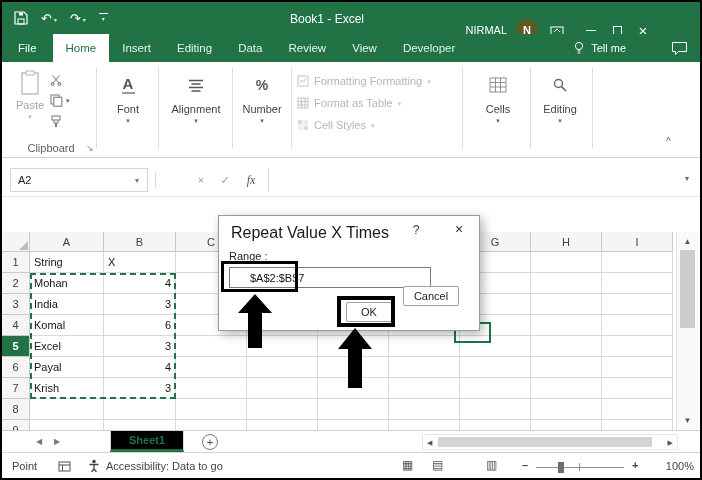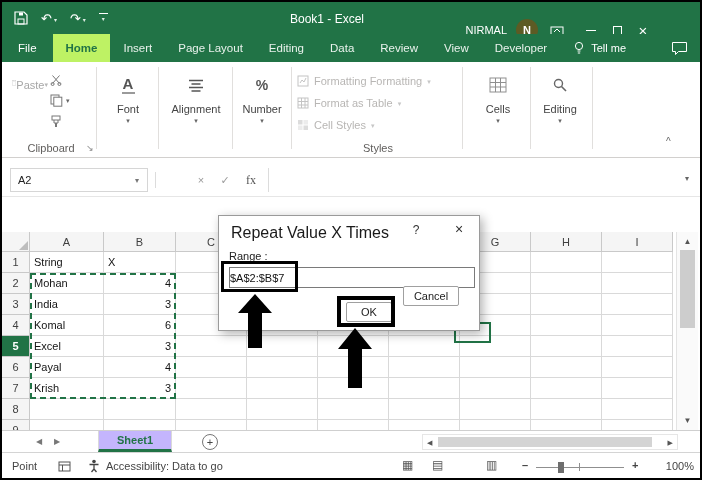--- a/index.html
+++ b/index.html
@@ -21,33 +21,33 @@
 #avatar{width:22px;height:22px;border-radius:50%;background:var(--avatar_bg,#5d5b24);display:flex;align-items:center;justify-content:center;font-weight:bold;margin-right:12px;color:#fff}
 .tb-btn{width:26px;height:32px;display:flex;align-items:center;justify-content:center;cursor:default}
 #min-glyph{display:block;width:10px;border-top:1.2px solid #fff}
 #max-glyph{display:block;width:9px;height:9px;border:1.2px solid #fff}
 #close-glyph{font-size:15px;line-height:1}
 
 
 #tabrow{position:absolute;left:2px;top:34px;width:698px;height:28px;background:var(--titlebar,#217346);display:flex;align-items:stretch}
 .tab{display:flex;align-items:center;padding:0 13px;color:#e9f2ec;font-size:11.5px;white-space:nowrap}
 .tab.file{padding:0 16px;color:#fff}
-.tab.active{background:#bef264;color:var(--accent,#217346);font-weight:bold}
+.tab.active{background:#ffffff;color:var(--accent,#217346);font-weight:normal}
 #tellme{position:absolute;right:74px;top:0;height:28px;display:flex;align-items:center;gap:6px;color:#fff}
 #comment{position:absolute;right:12px;top:7px}
 
 
 #ribbon{position:absolute;left:2px;top:62px;width:698px;height:96px;background:#fff;border-bottom:1px solid #d2d0ce}
 .vsep{position:absolute;top:5px;height:82px;width:1px;background:#e1dfdd}
 .gname{position:absolute;top:80px;font-size:11px;color:#605e5c;text-align:center}
 .cgroup{position:absolute;top:8px;display:flex;flex-direction:column;align-items:center}
 .gicon{height:30px;display:flex;align-items:center;justify-content:center}
 .glabel{color:#444;margin-top:3px;white-space:nowrap}
 .chev{font-size:7px;color:#666;margin-top:2px;line-height:1}
-#paste-btn{position:absolute;left:10px;top:8px;width:36px;display:flex;flex-direction:row;align-items:center}
+#paste-btn{position:absolute;left:10px;top:8px;width:36px;display:flex;flex-direction:column;align-items:center}
 #paste-btn .glabel{color:#a6a6a6}
 #paste-btn .chev{color:#b8b8b8}
 .small-icons{position:absolute;left:48px;top:12px;display:flex;flex-direction:column;gap:8px}
 .si{display:flex;align-items:center;gap:3px}
 #launcher{position:absolute;left:84px;top:81px;font-size:9px;color:#8a8a8a}
 .bigletter{font-size:15px;font-weight:bold;color:#555;line-height:1}
 .underbar{display:block;width:13px;height:2px;background:#9a9a9a;margin-top:1px}
 #styles-group{position:absolute;left:295px;top:8px}
 .sitem{display:flex;align-items:center;gap:5px;height:22px;color:#b8b6b4}
 .sitem .chev{margin:0;color:#c6c6c6}
@@ -55,21 +55,21 @@
 
 
 #fbar{position:absolute;left:2px;top:158px;width:698px;height:74px;background:#fff}
 #namebox{position:absolute;left:8px;top:10px;width:138px;height:24px;border:1px solid #d6d6d6;display:flex;align-items:center}
 #namebox .nb-text{padding-left:7px;flex:1;color:#222}
 #namebox .nb-arrow{width:20px;text-align:center;color:#777;font-size:8px}
 #nb-sep{position:absolute;left:153px;top:14px;height:16px;width:1px;background:#dcdcdc}
 .fb-ic{position:absolute;top:10px;height:24px;width:22px;display:flex;align-items:center;justify-content:center;color:#9a9a9a}
 #fb-x{left:188px}
 #fb-check{left:212px}
-#fb-fx{left:238px;color:#555;font-family:"Liberation Serif",serif;font-size:12px}
+#fb-fx{left:238px;color:#555;font-style:italic;font-family:"Liberation Serif",serif;font-size:12px}
 #fb-input{position:absolute;left:266px;top:10px;height:24px;width:406px;border-left:1px solid #dcdcdc}
 #fb-exp{position:absolute;left:683px;top:16px;font-size:8px;color:#666}
 #fbar-line{position:absolute;left:0;top:38px;width:698px;height:1px;background:#e6e6e6}
 
 
 #grid{position:absolute;left:2px;top:232px;width:672px;height:198px;display:grid;grid-template-columns:28px 74px 72px 71px 71px 71px 71px 71px 71px 71px;grid-template-rows:20px repeat(9,21px);overflow:hidden;z-index:1;background:#fff}
 .ch,.rh{background:var(--header_bg,#f5f5f5);border-right:1px solid #c9c9c9;border-bottom:1px solid #c9c9c9;display:flex;align-items:center;justify-content:center;color:#3f3f3f}
 .rh.sel{background:var(--accent,#217346);color:#fff;font-weight:bold}
 .cell{background:#fff;border-right:1px solid var(--grid_line,#d9d9d9);border-bottom:1px solid var(--grid_line,#d9d9d9);display:flex;align-items:center;padding:0 4px;color:#141414}
 .cell.n{justify-content:flex-end}
@@ -86,38 +86,38 @@
 #vs-up{top:5px}
 #vs-down{bottom:5px}
 #vs-thumb{position:absolute;left:3px;top:18px;width:15px;height:78px;background:#cdcdcd}
 
 
 #dlg{position:absolute;left:218px;top:215px;width:262px;height:116px;background:#fff;border:1px solid #9a9a9a;box-shadow:3px 3px 10px rgba(0,0,0,.3);z-index:10}
 .dlg-title{position:absolute;left:12px;top:8px;font-size:16px;color:#1a1a1a;white-space:nowrap}
 .dlg-help{position:absolute;left:186px;top:7px;width:22px;text-align:center;color:#333;font-size:12px}
 .dlg-close{position:absolute;left:226px;top:5px;width:28px;text-align:center;color:#333;font-size:14px}
 .dlg-label{position:absolute;left:10px;top:34px;color:#222}
-.dlg-input{position:absolute;left:10px;top:51px;width:246px;height:21px;border:1px solid #7a7a7a;font:11px "Liberation Sans",sans-serif;padding:0 0;color:#111}
+.dlg-input{position:absolute;left:10px;top:51px;width:202px;height:21px;border:1px solid #7a7a7a;font:11px "Liberation Sans",sans-serif;padding:0 20px;color:#111}
 .dlg-btn{position:absolute;height:20px;border:1px solid #a0a0a0;background:#fff;font:11px "Liberation Sans",sans-serif;border-radius:2px;color:#222}
 #ok-btn{left:127px;top:86px;width:46px}
 #cancel-btn{left:184px;top:70px;width:56px}
 
 
 .ann{position:absolute;border:3px solid var(--annotation,#000);z-index:20;pointer-events:none;background:transparent}
 #ann-input{left:221px;top:261px;width:77px;height:31px}
 #ann-ok{left:337px;top:296px;width:58px;height:31px;border-width:4px}
 .ann-arrow{position:absolute;z-index:21;pointer-events:none}
 #arrow1{left:238px;top:294px}
 #arrow2{left:338px;top:328px}
 
 
 #sheetbar{position:absolute;left:2px;top:430px;width:698px;height:22px;background:#fff;border-top:1px solid #cfcfcf;z-index:5}
 #sb-prev{position:absolute;left:34px;top:6px;font-size:8px;color:#777}
 #sb-next{position:absolute;left:52px;top:6px;font-size:8px;color:#777}
-#sheet-tab{position:absolute;left:96px;top:0;width:74px;height:21px;display:flex;align-items:center;justify-content:center;font-weight:bold;color:var(--accent,#217346);border-bottom:3px solid var(--accent,#217346);border-left:1px solid #d9d9d9;border-right:1px solid #d9d9d9;background:#c4b5fd}
+#sheet-tab{position:absolute;left:108px;top:0;width:74px;height:21px;display:flex;align-items:center;justify-content:center;font-weight:bold;color:var(--accent,#217346);border-bottom:3px solid var(--accent,#217346);border-left:1px solid #d9d9d9;border-right:1px solid #d9d9d9;background:#000000}
 #new-sheet{position:absolute;left:200px;top:3px;width:16px;height:16px;border:1px solid #767676;border-radius:50%;display:flex;align-items:center;justify-content:center;font-size:11px;color:#444}
 #hscroll{position:absolute;left:420px;top:3px;width:256px;height:16px;border:1px solid #e6e6e6;background:#fff}
 #hs-left{position:absolute;left:4px;top:4px;font-size:7px;color:#555}
 #hs-right{position:absolute;right:4px;top:4px;font-size:7px;color:#555}
 #hs-thumb{position:absolute;left:15px;top:2px;width:214px;height:10px;background:#d4d4d4}
 
 
 #statusbar{position:absolute;left:2px;top:452px;width:698px;height:26px;background:#fff;border-top:1px solid #d4d4d4;z-index:5}
 #sb-mode{position:absolute;left:10px;top:7px;color:#444}
 #macro-icon{position:absolute;left:56px;top:8px}
@@ -174,21 +174,20 @@
       <span class="tb-btn">
           <span id="close-glyph">×</span>
         </span>
     </div>
   </div>
 
   <div id="tabrow">
     <div class="tab file">File</div>
     <div class="tab active">Home</div>
     <div class="tab">Insert</div>
-    <div class="tab">Page Layout</div>
     <div class="tab">Editing</div>
     <div class="tab">Data</div>
     <div class="tab">Review</div>
     <div class="tab">View</div>
     <div class="tab">Developer</div>
     <div id="tellme">
       <svg width="12" height="15" viewBox="0 0 12 15">
           <circle cx="6" cy="5" r="3.6" fill="none" stroke="#fff"></circle>
           <path d="M4.5 10 h3 M4.8 12 h2.4" stroke="#fff"></path>
         </svg>
@@ -289,21 +288,20 @@
         <svg width="12" height="12" viewBox="0 0 12 12">
             <rect x="1" y="1" width="4.5" height="4.5" fill="#dcdcdc"></rect>
             <rect x="6.5" y="1" width="4.5" height="4.5" fill="#ececec"></rect>
             <rect x="1" y="6.5" width="4.5" height="4.5" fill="#ececec"></rect>
             <rect x="6.5" y="6.5" width="4.5" height="4.5" fill="#dcdcdc"></rect>
           </svg>
         <span>Cell Styles</span>
         <span class="chev">▾</span>
       </div>
     </div>
-    <div class="gname" style="left:295px;width:162px">Styles</div>
     <div class="vsep" style="left:460px"></div>
 
     <div class="cgroup" style="left:468px;width:56px">
       <span class="gicon">
           <svg width="18" height="16" viewBox="0 0 18 16">
             <rect x="1" y="1" width="16" height="14" fill="none" stroke="#8f8f8f"></rect>
             <path d="M1 5.5 h16 M1 10 h16 M6.5 1 v14 M11.5 1 v14" stroke="#8f8f8f"></path>
           </svg>
         </span>
       <span class="glabel">Cells</span>

